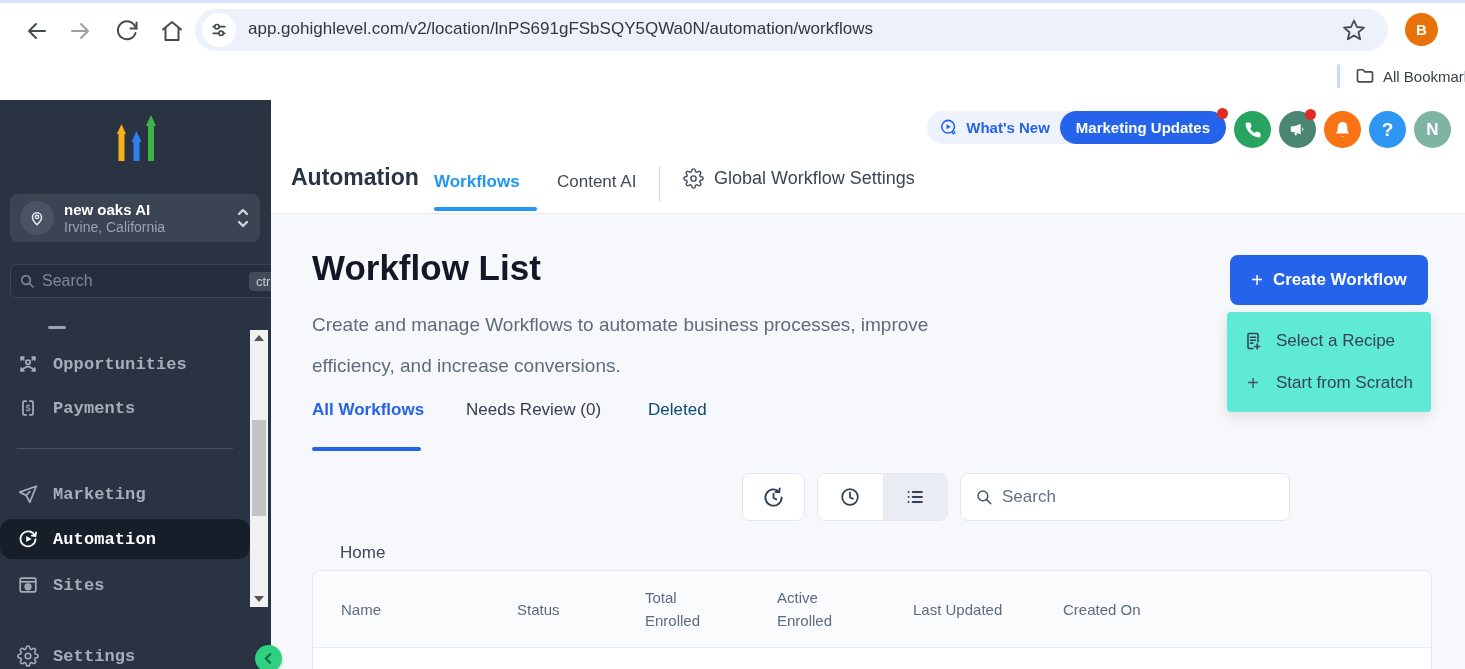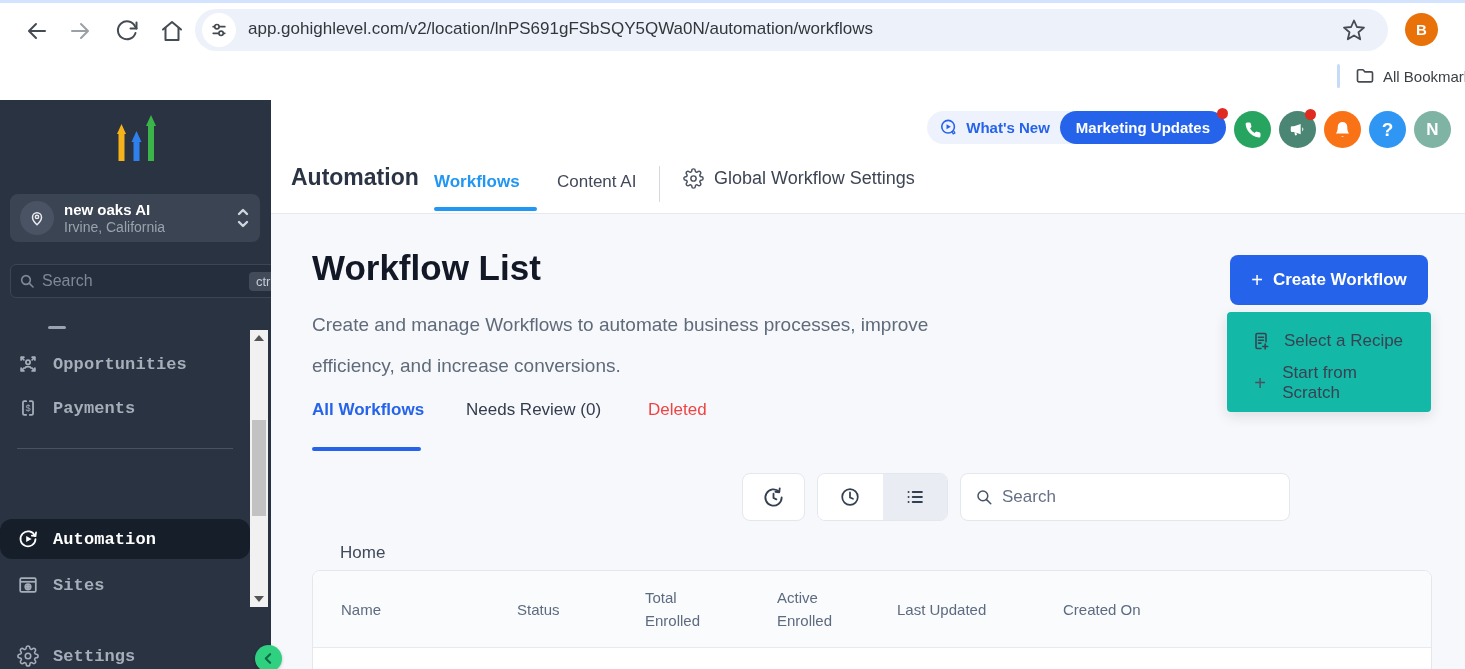--- a/index.html
+++ b/index.html
@@ -77,29 +77,29 @@
   .gws .ico { color:#4a5160; }
 
   .page-title { position:absolute; left:41px; top:148px; font-size:35px; font-weight:bold; color:#121826; }
   .page-desc { position:absolute; left:41px; top:204px; width:700px; font-size:19px; line-height:41px; color:#5f6b7a; }
 
   .btn { display:flex; align-items:center; justify-content:center; gap:10px; border-radius:8px; font-size:17px; cursor:pointer; white-space:nowrap; }
   .btn-folder { position:absolute; left:773px; top:157px; width:175px; height:46px; background:#fff; border:1px solid #d6dae1; color:#2c3647; font-weight:bold; }
   .btn-create { position:absolute; left:959px; top:155px; width:198px; height:50px; background:#2563eb; color:#fff; font-weight:bold; }
   .btn-create .plus { font-size:20px; font-weight:normal; }
 
-  .dropdown { position:absolute; left:956px; top:212px; width:204px; background:#14b8a6; border-radius:4px; box-shadow:0 4px 14px rgba(16,24,40,.12); padding:8px 8px; z-index:40; }
+  .dropdown { position:absolute; left:956px; top:212px; width:204px; background:#5eead4; border-radius:4px; box-shadow:0 4px 14px rgba(16,24,40,.12); padding:8px 0; z-index:40; }
   .dd-item { height:42px; display:flex; align-items:center; gap:13px; padding:0 16px; color:#3a4252; font-size:17px; cursor:pointer; }
   .dd-item .ico { color:#3a4252; width:20px; }
   .dd-plus { font-size:20px; color:#4a5160; width:20px; text-align:center; }
 
   .view-tab { position:absolute; top:300px; font-size:17px; cursor:pointer; white-space:nowrap;text-align:center; }
   .vt-all { left:41px; color:#2563eb; font-weight:bold; }
   .vt-needs { left:195px; color:#333c4d; }
-  .vt-del { left:377px; color:#ef4444; }
+  .vt-del { left:377px; color:#0c4a6e; }
   .vt-underline { position:absolute; left:41px; top:347px; width:109px; height:4px; background:#2563eb; border-radius:2px; }
 
   .tool { position:absolute; top:373px; height:48px; background:#fff; border:1px solid #e3e7ee; border-radius:8px; color:#333f52; }
   .tool-history { left:471px; width:63px; display:flex; align-items:center; justify-content:center; cursor:pointer; }
   .seg-group { left:546px; width:131px; display:flex; overflow:hidden; }
   .seg { flex:1; display:flex; align-items:center; justify-content:center; cursor:pointer; background:#fff; }
   .seg.sel { background:#e9ecf2; }
   .tool-search { left:689px; width:330px; display:flex; align-items:center; padding:0 14px; gap:9px; }
   .tool-search input { flex:1; border:none; outline:none; font-size:17px; color:#333f52; background:transparent; font-family:"Liberation Sans",sans-serif; }
   .tool-search input::placeholder { color:#667085; }
@@ -237,20 +237,29 @@
           <path d="M10 4.5H8A1.5 1.5 0 0 0 6.5 6v12A1.5 1.5 0 0 0 8 19.5h2"></path>
           <path d="M14 4.5h2A1.5 1.5 0 0 1 17.5 6v12a1.5 1.5 0 0 1-1.5 1.5h-2"></path>
           <text x="12" y="15.5" font-size="10" text-anchor="middle" fill="currentColor" stroke="none" font-family="Liberation Sans, sans-serif">$</text>
         </svg>
     </span>
     <span class="lbl">Payments</span>
   </div>
 
   <div class="sb-divider"></div>
 
+  <div class="sb-item" style="top:379px">
+    <span class="ico">
+      <svg viewBox="0 0 24 24" fill="none" stroke="currentColor" stroke-width="1.9" stroke-linecap="round" stroke-linejoin="round">
+          <path d="M21 3.5L3 10l7 3.5L14 21l7-17.5z"></path>
+          <path d="M10 13.5l4-4"></path>
+        </svg>
+    </span>
+    <span class="lbl">Marketing</span>
+  </div>
 
   <div class="sb-item active" style="top:419px">
     <span class="ico">
       <svg viewBox="0 0 24 24" fill="none" stroke="currentColor" stroke-width="1.9" stroke-linecap="round">
           <path d="M19.5 8.5A8.2 8.2 0 1 0 20.2 12"></path>
           <polyline points="20.8 4.8 20.2 8.8 16.2 8.2"></polyline>
           <polygon points="10 8.8 16 12 10 15.2" fill="currentColor" stroke="none"></polygon>
         </svg>
     </span>
     <span class="lbl">Automation</span>
@@ -417,17 +426,17 @@
   </div>
 
   <div class="crumb">Home</div>
 
   <div class="table-card">
     <div class="thead">
       <div class="th" style="left:28px">Name</div>
       <div class="th" style="left:204px">Status</div>
       <div class="th w" style="left:332px">Total Enrolled</div>
       <div class="th w" style="left:464px">Active Enrolled</div>
-      <div class="th" style="left:584px">Last Updated</div>
+      <div class="th" style="left:600px">Last Updated</div>
       <div class="th" style="left:750px">Created On</div>
     </div>
   </div>
 </div>
 
 </body></html>

